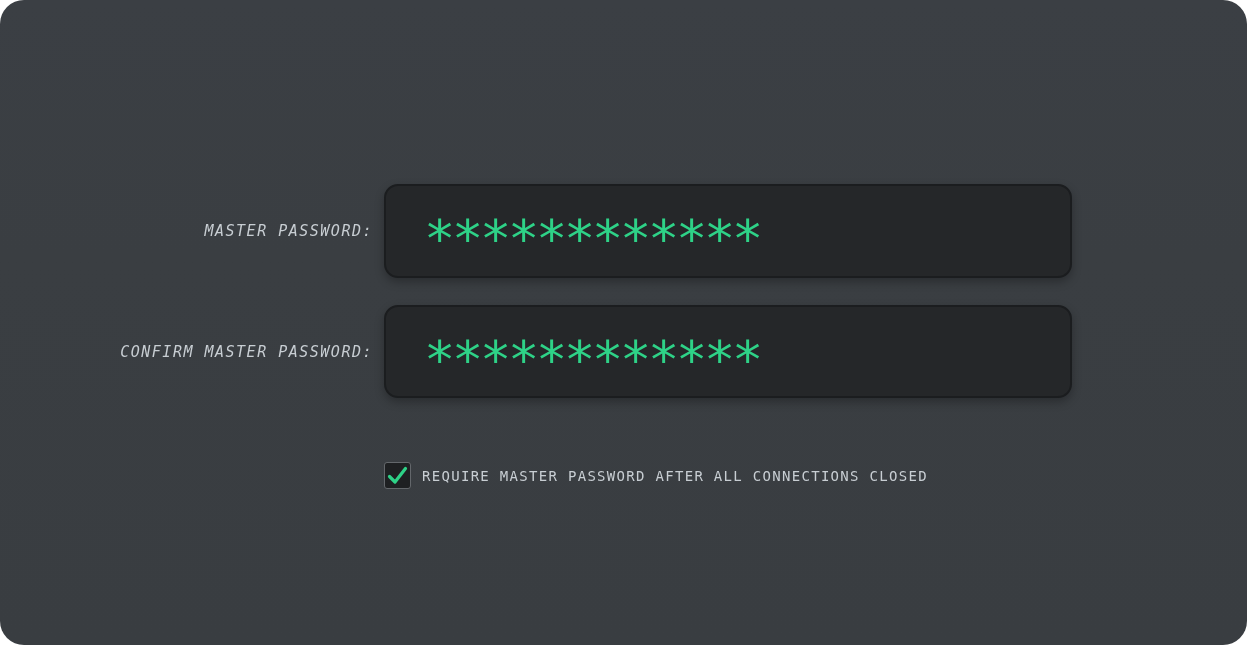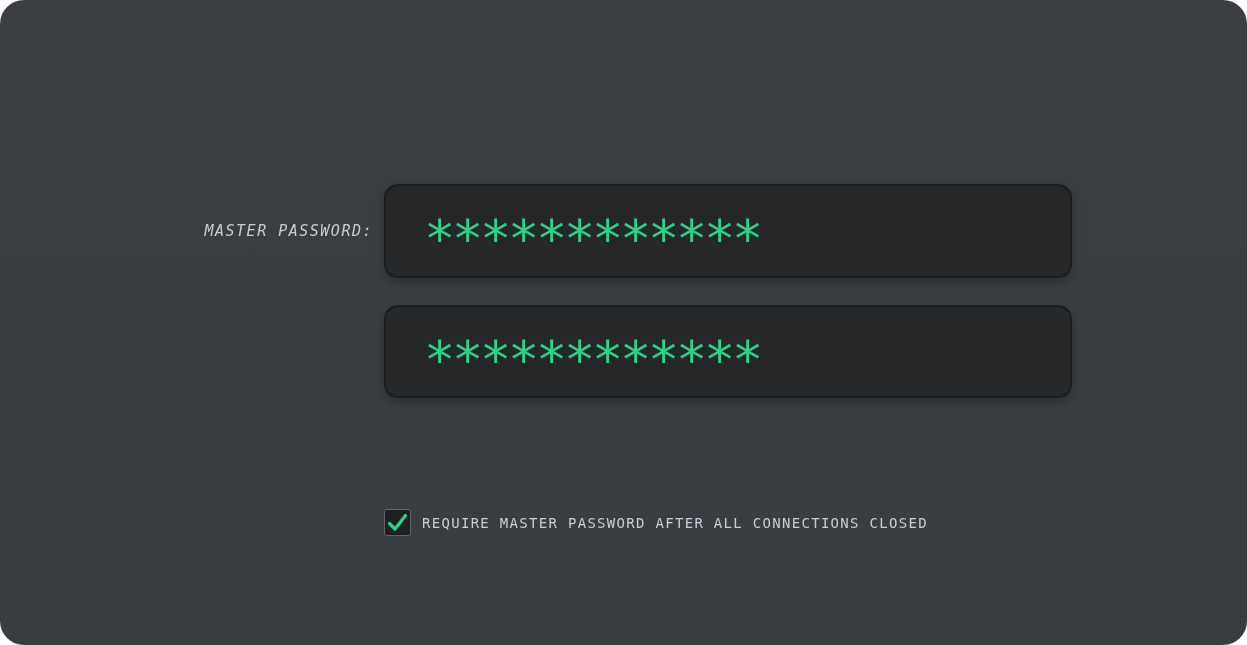--- a/index.html
+++ b/index.html
@@ -70,21 +70,20 @@
     user-select: none;
   }
 
   .checkbox-row {
     position: absolute;
     left: 384px;
     top: 462px;
     height: 27px;
     display: flex;
     align-items: center;
-    margin-top: 47px;
   }
 
   .checkbox {
     width: 27px;
     height: 27px;
     border: 1px solid var(--checkbox-border);
     border-radius: 3px;
     background: var(--checkbox-bg);
     display: inline-flex;
     align-items: center;
@@ -109,20 +108,21 @@
 <body>
 
 <div class="window">
 
   <label class="field-label label-1">MASTER PASSWORD:</label>
 
   <div class="password-field field-1">
     <span class="masked-value">************</span>
   </div>
 
+  <label class="field-label label-2">CONFIRM MASTER PASSWORD:</label>
 
   <div class="password-field field-2">
     <span class="masked-value">************</span>
   </div>
 
   <div class="checkbox-row">
     <span class="checkbox checked">
       <svg class="check-icon" width="23" height="23" viewBox="0 0 23 23">
         <polyline points="3.5,12.5 9,18 19.5,4.5" fill="none" stroke="#2ed287" stroke-width="3.2" stroke-linecap="round" stroke-linejoin="round"></polyline>
       </svg>

